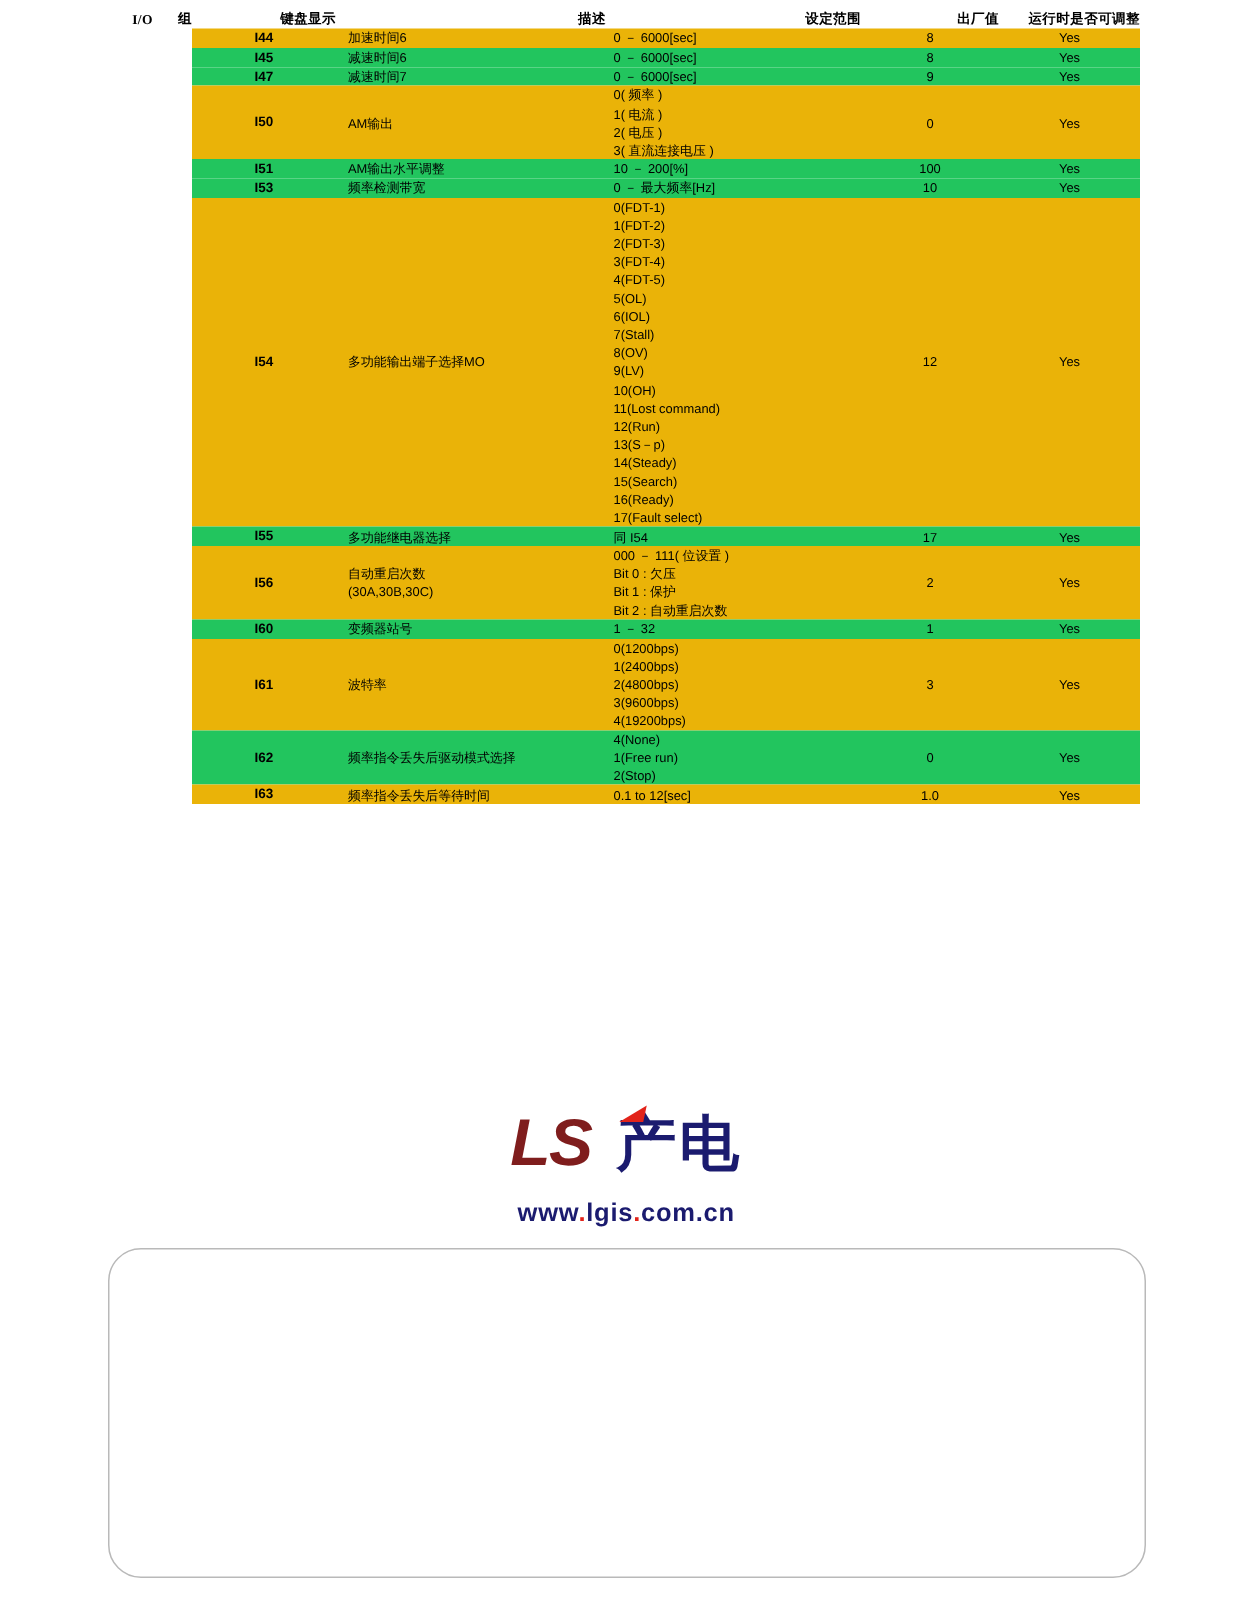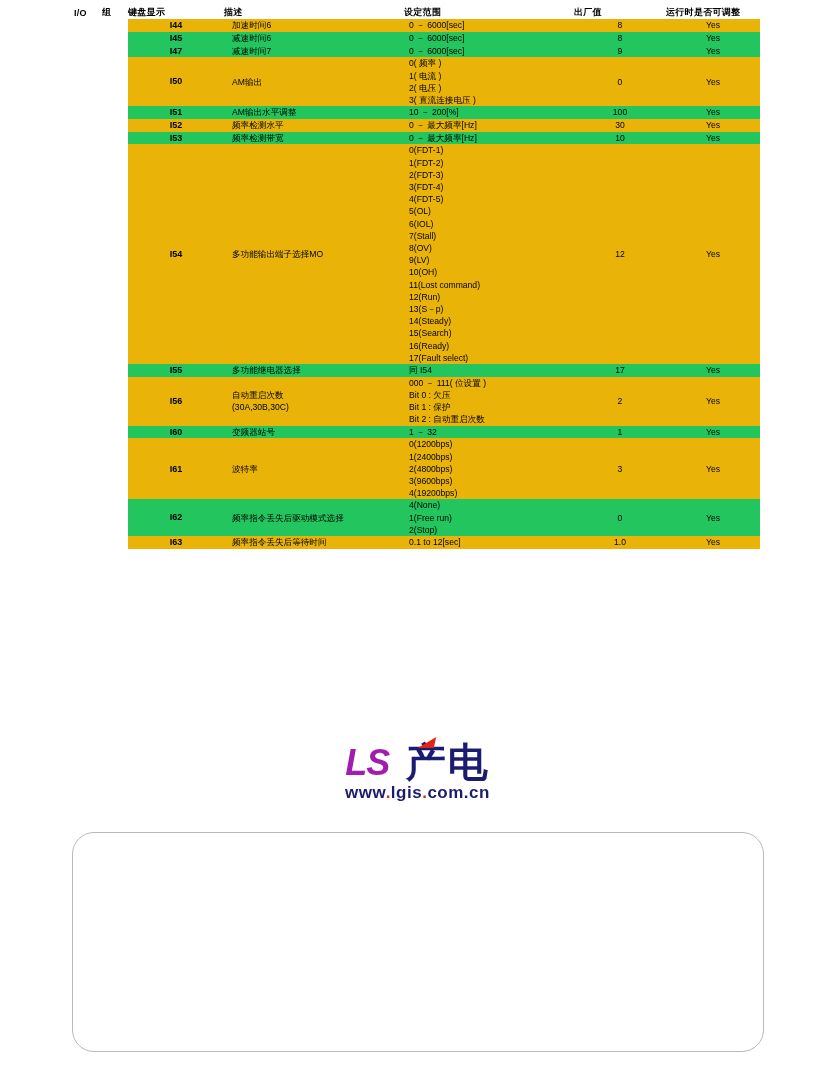--- a/index.html
+++ b/index.html
@@ -39,24 +39,25 @@
   table.param td, table.param th {
     vertical-align: middle;
     padding: 0;
     border: none;
   }
 
   
   .hdr td {
     font-weight: bold;
     font-size: 9px;
-    text-align: left;
+    text-align: right;
     padding: 4px 2px 6px 2px;
     border-bottom: 1.2px solid #3a3a3a;
     letter-spacing: .3px;
+    font-family: Liberation Serif, serif;
   }
   .hdr td.io   { width: 28px; }
   .hdr td.grp  { width: 26px; }
 
   
   col.c-io    { width: 28px; }
   col.c-grp   { width: 26px; }
   col.c-key   { width: 96px; }
   col.c-desc  { width: 180px; }
   col.c-range { width: 170px; }
@@ -115,22 +116,22 @@
   }
   .logo-mark {
     display: inline-block;
     position: relative;
     height: 48px;
   }
   .logo-ls {
     font-family: "Liberation Sans", sans-serif;
     font-weight: bold;
     font-style: italic;
-    font-size: 36px;
-    color: #a21caf;
+    font-size: 44px;
+    color: #7f1d1d;
     letter-spacing: -1px;
     vertical-align: middle;
   }
   .logo-cn {
     font-family: "DejaVu Sans", sans-serif;
     font-weight: bold;
     font-size: 40px;
     color: #1b1b6f;
     vertical-align: middle;
     margin-left: 12px;
@@ -139,21 +140,21 @@
   .logo-swoosh {
     position: absolute;
     left: 74px;
     top: 2px;
     width: 0; height: 0;
     border-left: 16px solid transparent;
     border-bottom: 11px solid #e2231a;
     transform: skewX(-12deg);
   }
   .logo-url {
-    margin-top: 0;
+    margin-top: 16px;
     font-family: "Liberation Sans", sans-serif;
     font-size: 17px;
     font-weight: bold;
     color: #1b1b6f;
     letter-spacing: .5px;
   }
   .logo-url .dot-red { color: #e2231a; }
 
   
   .note-box {
@@ -233,29 +234,20 @@
           <td class="def cellpad">0</td>
           <td class="adj cellpad">Yes</td>
         </tr>
         <tr class="row plain">
           <td class="left-spacer"></td>
           <td class="left-spacer"></td>
           <td class="key cellpad">I51</td>
           <td class="desc cellpad">AM输出水平调整</td>
           <td class="range cellpad multi">10 － 200[%]</td>
           <td class="def cellpad">100</td>
-          <td class="adj cellpad">Yes</td>
-        </tr>
-        <tr class="row shade">
-          <td class="left-spacer"></td>
-          <td class="left-spacer"></td>
-          <td class="key cellpad">I52</td>
-          <td class="desc cellpad">频率检测水平</td>
-          <td class="range cellpad multi">0 － 最大频率[Hz]</td>
-          <td class="def cellpad">30</td>
           <td class="adj cellpad">Yes</td>
         </tr>
         <tr class="row plain">
           <td class="left-spacer"></td>
           <td class="left-spacer"></td>
           <td class="key cellpad">I53</td>
           <td class="desc cellpad">频率检测带宽</td>
           <td class="range cellpad multi">0 － 最大频率[Hz]</td>
           <td class="def cellpad">10</td>
           <td class="adj cellpad">Yes</td>

